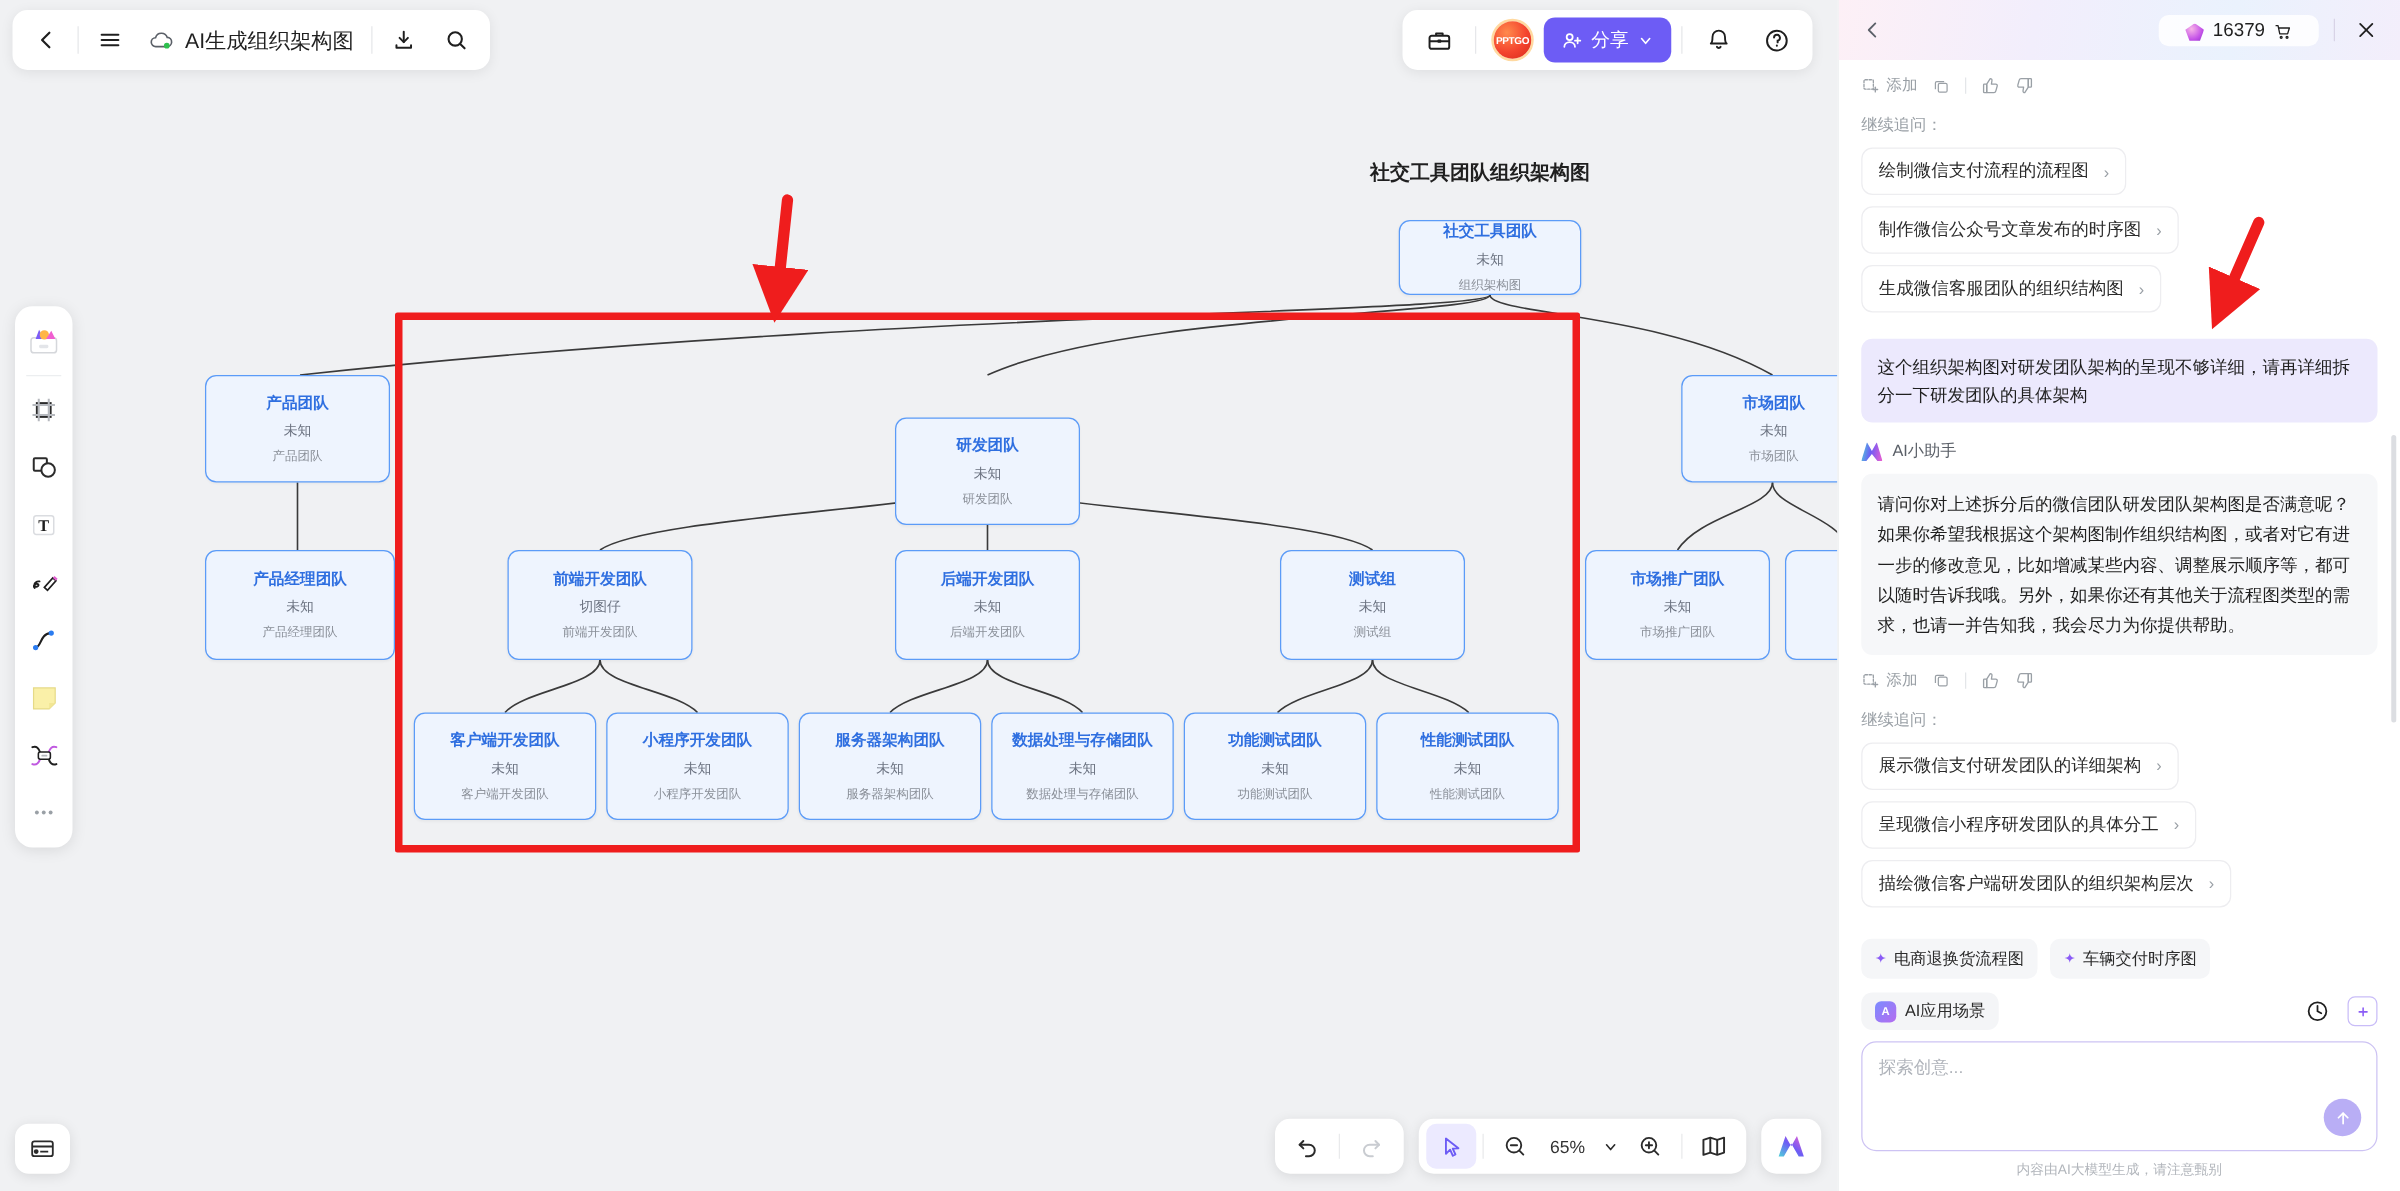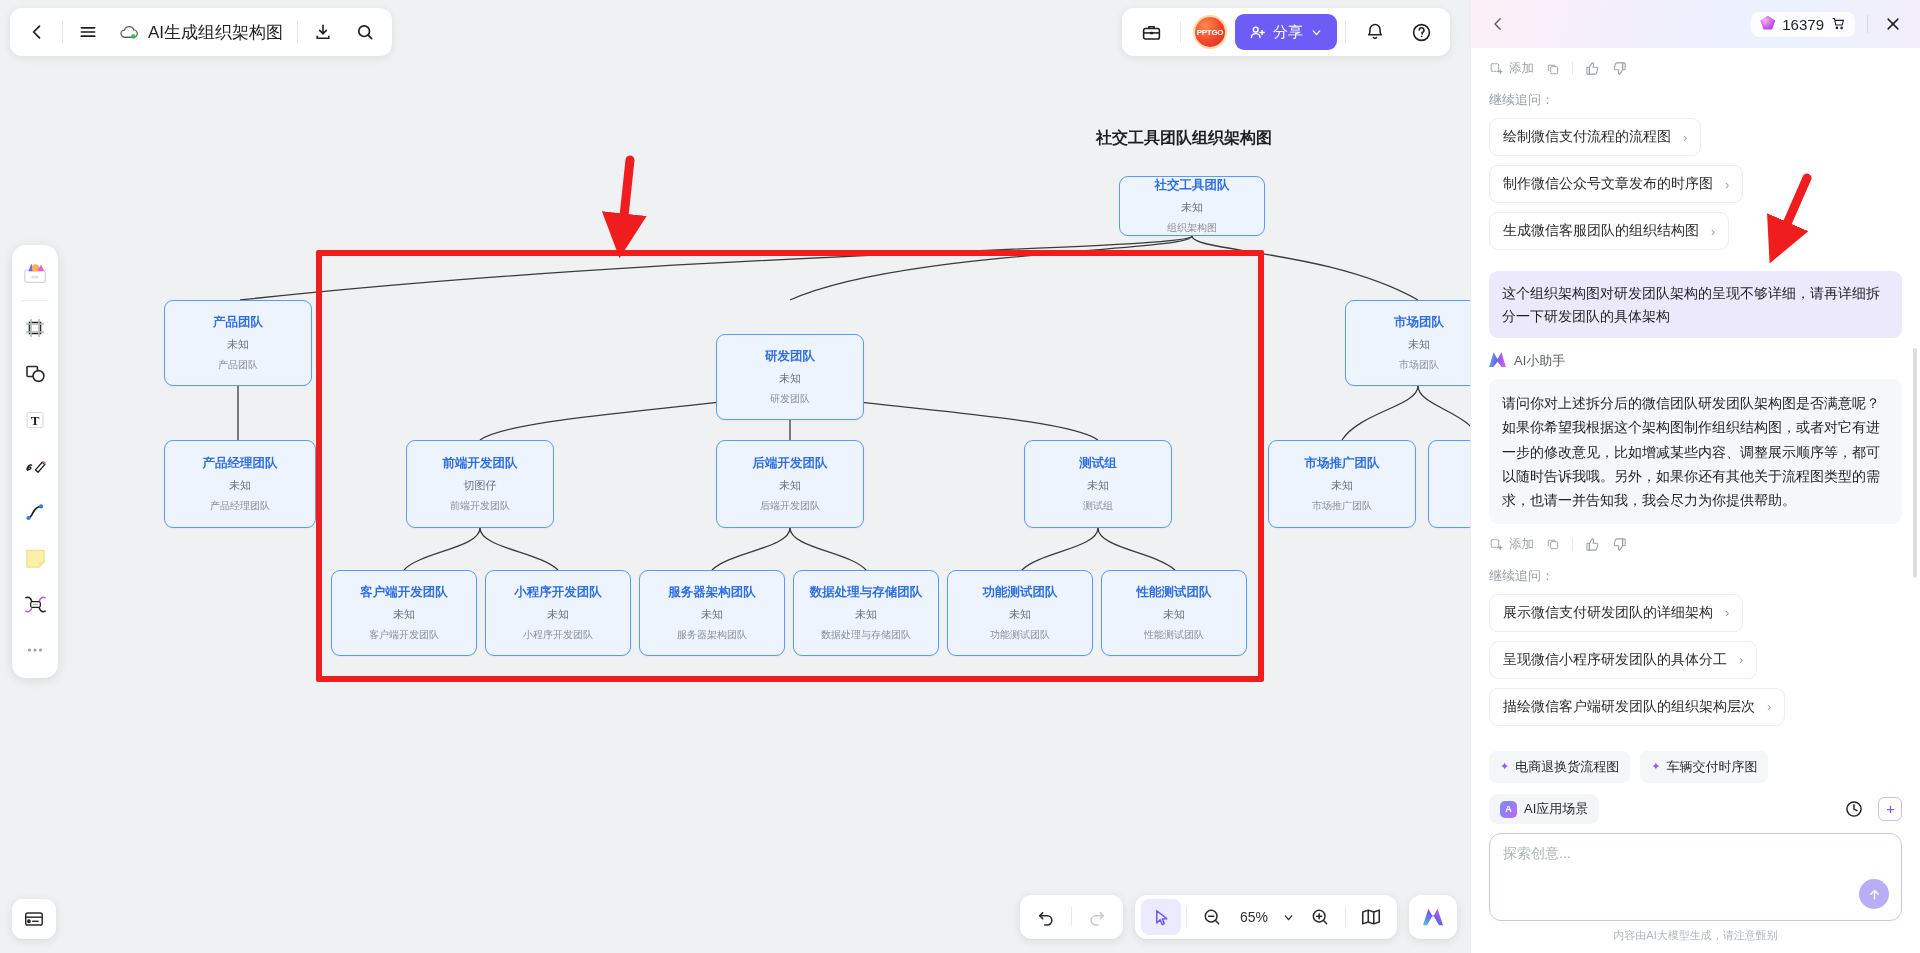--- a/index.html
+++ b/index.html
@@ -118,22 +118,22 @@
     background:#fff; border-left:1px solid #eceef0; display:flex; flex-direction:column;
     z-index:50;
   }
   .chat-header {
     height:48px; flex:0 0 48px; display:flex; align-items:center; padding:0 14px;
     background:linear-gradient(100deg,#fdf0f6 0%,#f2eefc 35%,#eaf2fd 70%,#f3eefb 100%);
     gap:8px;
   }
   .chat-back { width:26px; height:26px; display:flex; align-items:center; justify-content:center; cursor:pointer; }
   .credits {
-    margin-left:auto; display:flex; align-items:flex-start; gap:7px;
-    background:rgba(255,255,255,.85); border-radius:8px; padding:4px 9px; cursor:pointer;
+    margin-left:auto; display:flex; align-items:flex-end; gap:7px;
+    background:rgba(255,255,255,.85); border-radius:8px; padding:4px 21px; cursor:pointer;
   }
   .gem {
     width:15px; height:14px;
     background:radial-gradient(circle at 35% 30%,#f8b5e8,#c452e8 60%,#8b2fc9);
     clip-path:polygon(50% 0,100% 38%,78% 100%,22% 100%,0 38%);
   }
   .credits-num { font-size:15px; color:#1f1f1f; font-weight:500; }
   .hdr-div { width:1px; height:18px; background:#d8d3e6; margin:0 4px; }
   .chat-close { width:26px; height:26px; display:flex; align-items:center; justify-content:center; cursor:pointer; }
 
@@ -148,21 +148,21 @@
     display:inline-flex; align-items:center; justify-content:space-between; gap:12px;
     border:1px solid #ededf0; border-radius:9px; padding:9px 13px; margin-bottom:9px;
     font-size:14px; color:#2b2b2b; cursor:pointer; background:#fff; max-width:100%;
   }
   .fu-chev { color:#9aa0a6; font-size:13px; }
 
   .user-bubble {
     background:#ece9fd; border-radius:9px; padding:11px 13px; font-size:14px;
     line-height:1.62; color:#1f1f1f; margin:12px 0 14px;
   }
-  .ai-name-row { display:flex; align-items:flex-start; gap:8px; margin-bottom:9px; }
+  .ai-name-row { display:flex; align-items:center; gap:8px; margin-bottom:9px; }
   .ai-logo {
     width:17px; height:15px;
     background:linear-gradient(100deg,#4fd1d9 0%,#6d5cf5 45%,#f05fd0 100%);
     clip-path:polygon(0 100%,27% 0,50% 46%,73% 0,100% 100%,76% 100%,50% 62%,24% 100%);
   }
   .ai-name { font-size:13px; color:#5b6068; }
   .ai-bubble {
     background:#f6f7f9; border-radius:9px; padding:12px 13px; font-size:14px;
     line-height:1.72; color:#1f1f1f;
   }

